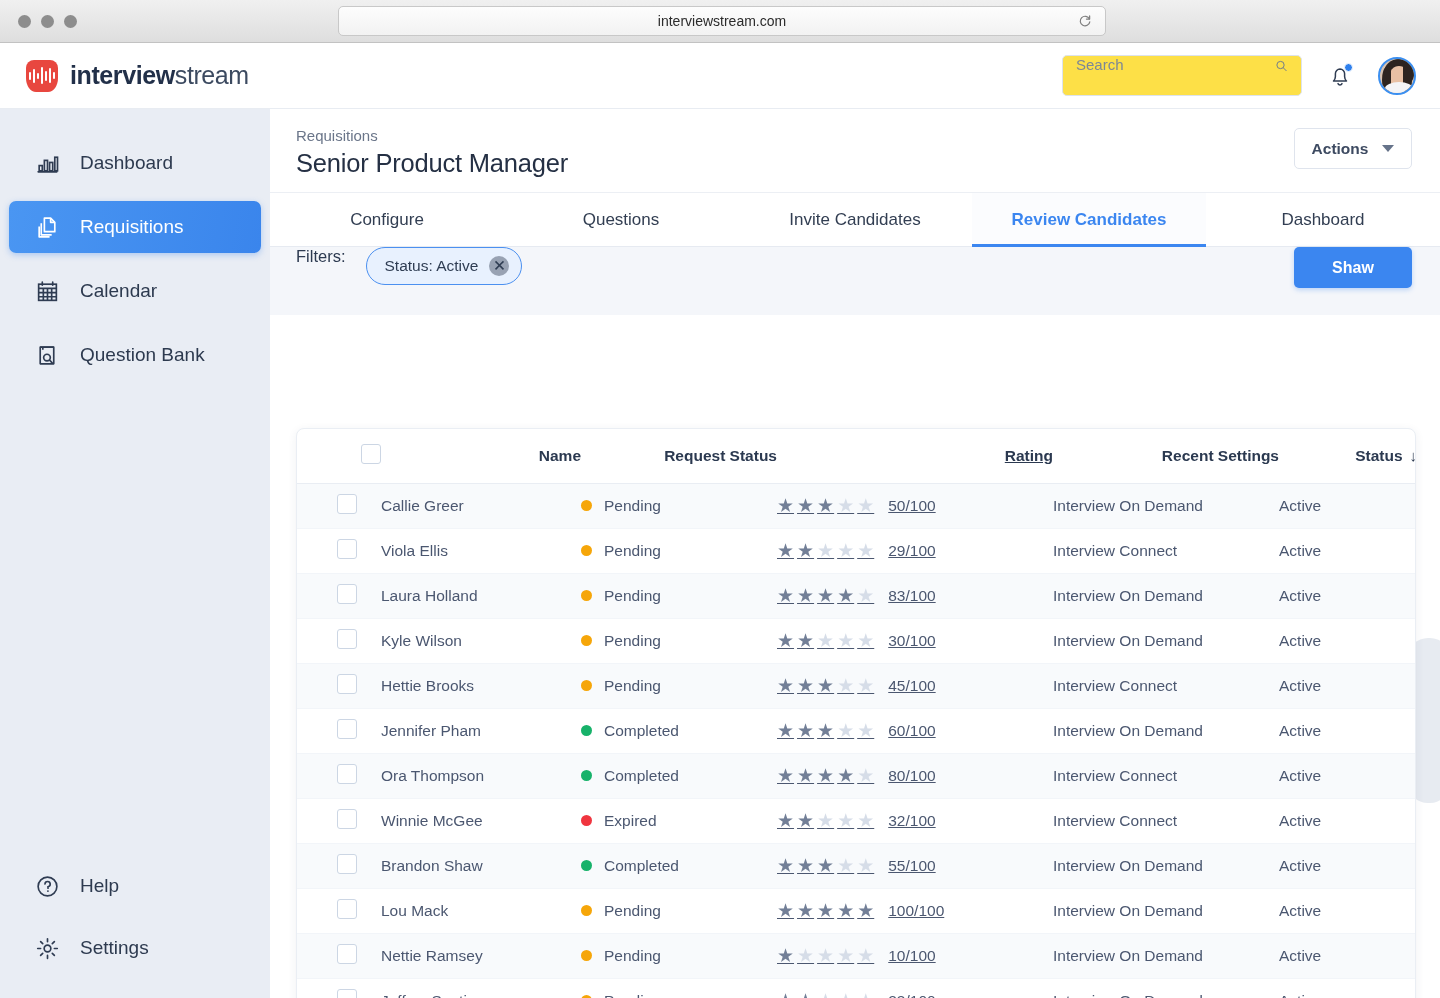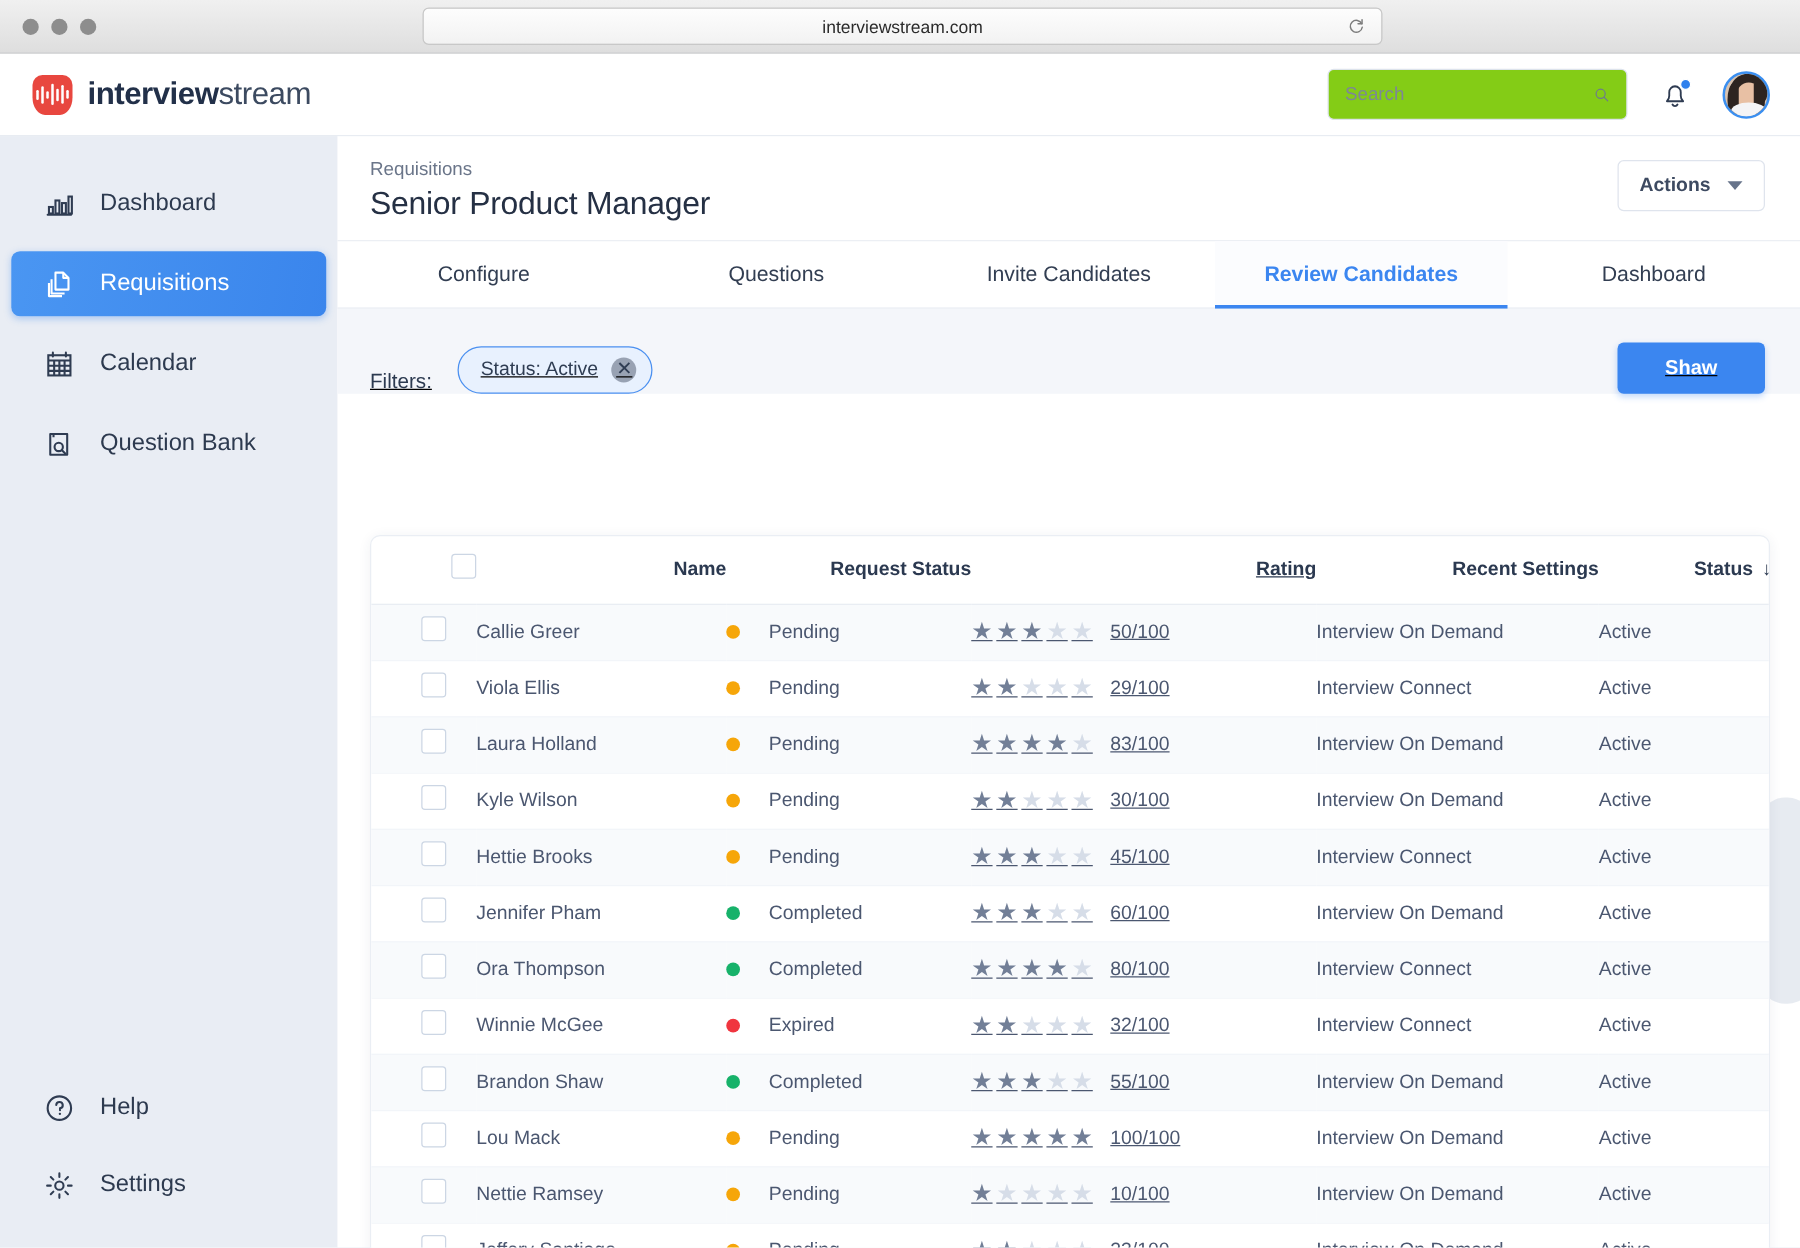--- a/index.html
+++ b/index.html
@@ -45,21 +45,21 @@
     display: flex; align-items: center; justify-content: center; gap: 2px;
   }
   .logo-mark i { display: block; width: 2px; background: #fff; border-radius: 1px; }
   .logo-text { font-size: 25px; letter-spacing: -0.4px; color: #223049; }
   .logo-text b { font-weight: 700; }
   .logo-text span { font-weight: 300; color: #3c4a60; }
 
   .topright { margin-left: auto; display: flex; align-items: center; gap: 26px; padding-right: 24px; }
   .searchbox {
     width: 240px; height: 41px; border: 1px solid #dde3ec; border-radius: 5px;
-    display: flex; align-items: center; padding: 0 13px; background: #84cc16;
+    display: flex; align-items: flex-start; padding: 0 13px; background: #fde047;
   }
   .searchbox input {
     border: 0; outline: 0; flex: 1; font-size: 15px; color: #4a5568;
     font-family: "Liberation Sans", sans-serif; background: transparent;
   }
   .searchbox input::placeholder { color: #7d8796; }
   .bell-wrap { position: relative; width: 24px; height: 26px; cursor: pointer; }
   .bell-dot {
     position: absolute; right: -1px; top: 0px; width: 9px; height: 9px;
     border-radius: 50%; background: #2f80ed; border: 1.5px solid #fff;
@@ -130,22 +130,22 @@
     flex: 1; display: flex; align-items: center; justify-content: center;
     font-size: 17px; color: #323e52; cursor: pointer; position: relative;
   }
   .tab.active { color: #3b86f0; font-weight: 700; background: #fbfcfe; text-align: center; }
   .tab.active::after {
     content: ""; position: absolute; left: 0; right: 0; bottom: -1px; height: 3px; background: #3b86f0;
   }
 
   
   .filterbar {
-    height: 68px; background: #f4f6fa; display: flex; align-items: flex-end;
-    padding: 0 28px 0 26px; position: relative; text-decoration: underline;
+    height: 68px; background: #f4f6fa; display: flex; align-items: flex-start;
+    padding: 0 28px 0 26px; position: relative;
   }
   .filters-label { font-size: 16.5px; color: #2c3a50; margin-right: 20px; }
   .chip {
     height: 38px; padding: 0 12px 0 18px; border-radius: 19px;
     border: 1px solid #4b90f0; background: #e8f1fe;
     display: flex; align-items: center; gap: 11px; cursor: pointer;
   }
   .chip span { font-size: 15.5px; color: #2f3d53; }
   .chip-x {
     width: 20px; height: 20px; border-radius: 50%; background: #98a2b3;
@@ -188,21 +188,21 @@
   .c-name  { width: 200px; }
   .c-req   { width: 196px; }
   .c-rate  { width: 276px; text-decoration: underline; }
   .c-recent{ width: 226px; }
   .c-status{ width: 138px; }
 
   .cbox {
     width: 20px; height: 20px; border: 1.5px solid #ccd6e4; border-radius: 3px; background: #fff;
     display: inline-block; cursor: pointer;
   }
-  .status-cell { display: flex; align-items: center; gap: 23px; }
+  .status-cell { display: flex; align-items: center; gap: 12px; }
   .sdot { width: 11px; height: 11px; border-radius: 50%; flex: none; }
   .rate-cell { display: flex; align-items: center; gap: 14px; }
   .stars { display: flex; gap: 3px; font-size: 19px; line-height: 1; letter-spacing: 0; }
   .stars i { font-style: normal; }
   .st-on { color: #727f97; }
   .st-off { color: #d6dde8; }
   .score { font-size: 15.5px; color: #4b5770; }
   .sortarrow { margin-left: 7px; font-size: 15px; }
 </style>
 </head>

